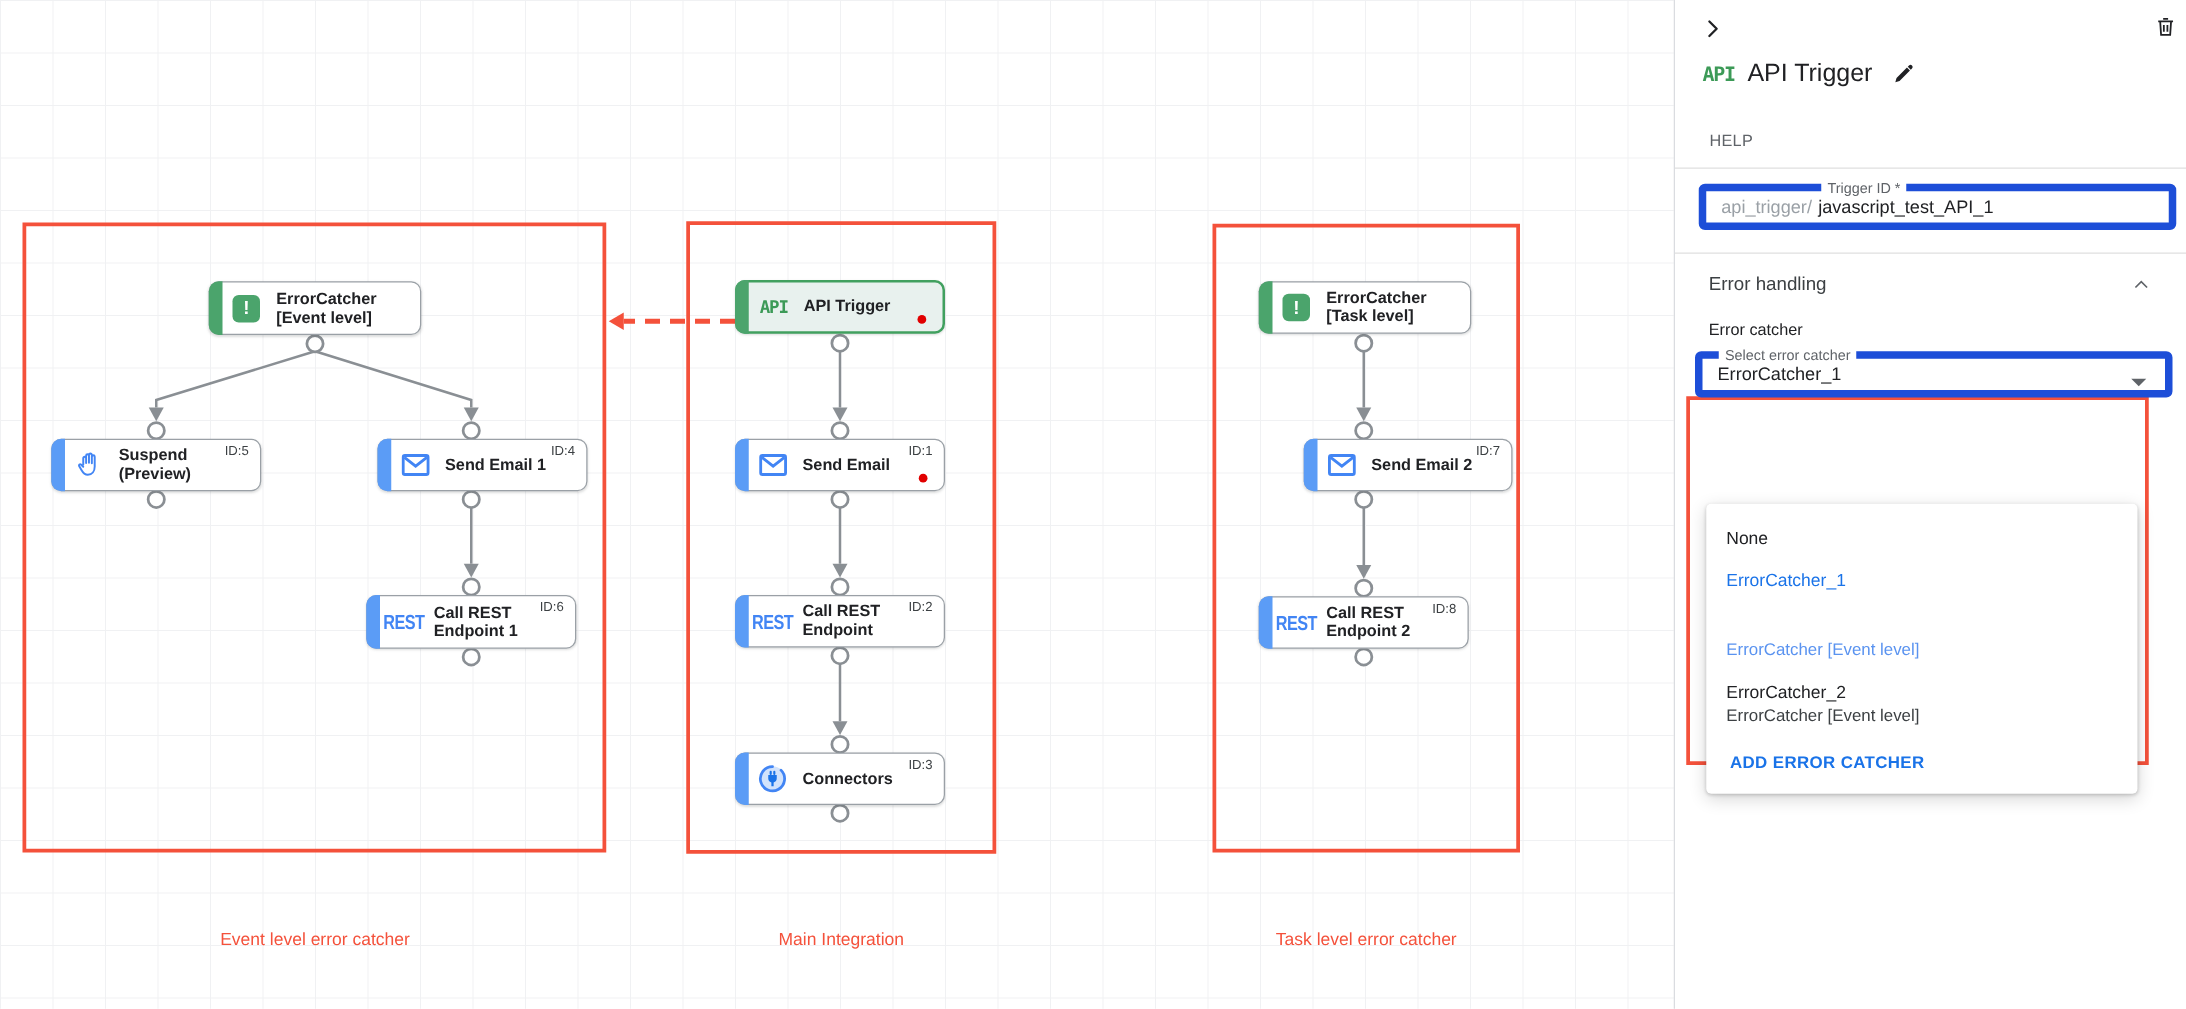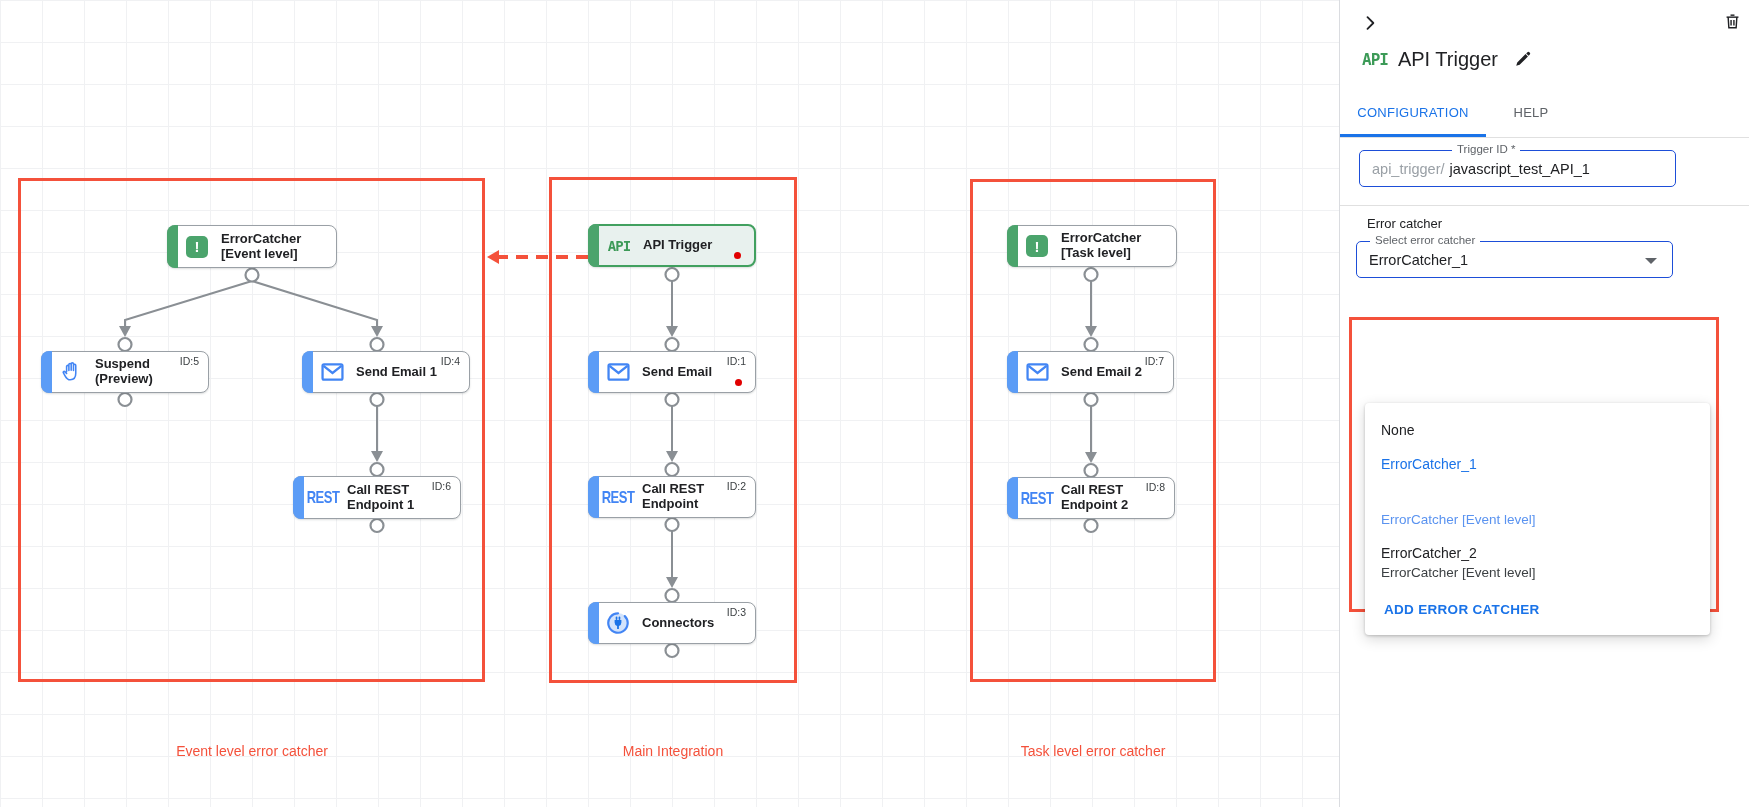--- a/index.html
+++ b/index.html
@@ -51,21 +51,21 @@
   .title-row { display:flex; align-items:center; gap:10px; padding:8px 0 0 22px; }
   .title-text { font-size:20px; color:#202124; }
   .tabs { position:relative; display:flex; margin-top:22px; border-bottom:1px solid #e0e0e0; }
   .tab { font-size:13px; font-weight:500; letter-spacing:.25px; text-align:center;
     padding:12px 0 14px 0; cursor:pointer; }
   .tab.active { color:#1a73e8; width:146px; border-bottom:3px solid #1a73e8; }
   .tab.inactive { color:#5f6368; width:90px; }
   .section-head { display:flex; justify-content:space-between; align-items:center;
     padding:20px 28px 10px 27px; }
   .section-title { font-size:15px; font-weight:500; color:#3c4043; }
-  .mat-field { position:relative; margin:12px 0 0 19px; width:317px; border:1px solid #1d4ed8;
+  .mat-field { position:relative; margin:12px 0 0 19px; width:382px; border:6px solid #1d4ed8;
     border-radius:5px; height:37px; display:flex; align-items:center; background:#fff; }
   .mat-label { position:absolute; top:-8px; font-size:11.5px; color:#5f6368;
     background:#fff; padding:0 5px; white-space:nowrap; }
   .section-divider { border-bottom:1px solid #e0e0e0; margin-top:18px; }
   .prefix { color:#9aa0a6; font-size:14.5px; margin-left:12px; }
   .value { color:#202124; font-size:14.5px; margin-left:5px; }
   .err-redbox { position:absolute; left:9px; top:317px; width:370px; height:295px;
     border:3px solid #f4513b; }
   .err-label { font-size:13px; color:#202124; margin:10px 0 10px 27px; }
   .caret-down { position:absolute; right:15px; top:16px; width:0; height:0;
@@ -227,21 +227,21 @@
         <span class="lbl">Connectors</span>
         <span class="badge">ID:3</span>
       </div>
       <div class="node" style="left: 1007px; top: 225px; width: 170px; height: 42px;">
         <span class="bar green"></span>
         <span class="icon-zone">
           <span class="ic-errorcatcher">!</span>
         </span>
         <span class="lbl">ErrorCatcher<br>[Task level]</span>
       </div>
-      <div class="node" style="left: 1007px; top: 351px; width: 167px; height: 42px;">
+      <div class="node" style="left: 1043px; top: 351px; width: 167px; height: 42px;">
         <span class="bar blue"></span>
         <span class="icon-zone">
           <svg class="glyph" width="23" height="18" viewBox="0 0 24 19">
       <rect x="1.5" y="1.5" width="21" height="16" rx="1.5" fill="#fff" stroke="#4285f4" stroke-width="2.4"></rect>
       <path d="M2.5 3 L12 10.5 L21.5 3" fill="none" stroke="#4285f4" stroke-width="2.4"></path>
           </svg>
         </span>
         <span class="lbl">Send Email 2</span>
         <span class="badge">ID:7</span>
       </div>
@@ -279,31 +279,38 @@
     <span class="ic-api" style="font-size:16px;">API</span>
     <span class="title-text">API Trigger</span>
     <span class="icon-btn" style="position:static; margin-left:6px;">
       <svg class="glyph" width="18" height="18" viewBox="0 0 24 24">
         <path d="M3 21l1.3-4.5L15.4 5.4l3.2 3.2L7.5 19.7 3 21z M16.3 4.5l1.3-1.3a2.1 2.1 0 0 1 3.2 3.2l-1.3 1.3z" fill="#202124"></path>
       </svg>
     </span>
   </div>
 
   <div class="tabs">
-    <div class="tab active">CONFIGURATION</div>
     <div class="tab inactive">HELP</div>
   </div>
 
   <div class="mat-field">
     <span class="mat-label" style="left:92px;">Trigger ID *</span>
     <span class="prefix">api_trigger/</span>
     <span class="value">javascript_test_API_1</span>
   </div>
   <div class="section-divider"></div>
 
+  <div class="section-head" style="padding-top:16px;">
+    <span class="section-title">Error handling</span>
+    <span class="icon-btn" style="position:static; width:16px; height:16px;">
+      <svg class="glyph" width="16" height="16" viewBox="0 0 24 24">
+          <polyline points="5,15 12,8 19,15" fill="none" stroke="#5f6368" stroke-width="2"></polyline>
+        </svg>
+    </span>
+  </div>
 
   <div class="err-redbox"></div>
 
   <div class="err-label">Error catcher</div>
 
   <div class="mat-field" style="margin-top:8px;margin-left:16px;">
     <span class="mat-label" style="left:13px;">Select error catcher</span>
     <span class="value" style="margin-left:12px;">ErrorCatcher_1</span>
     <span class="caret-down"></span>
   </div>

